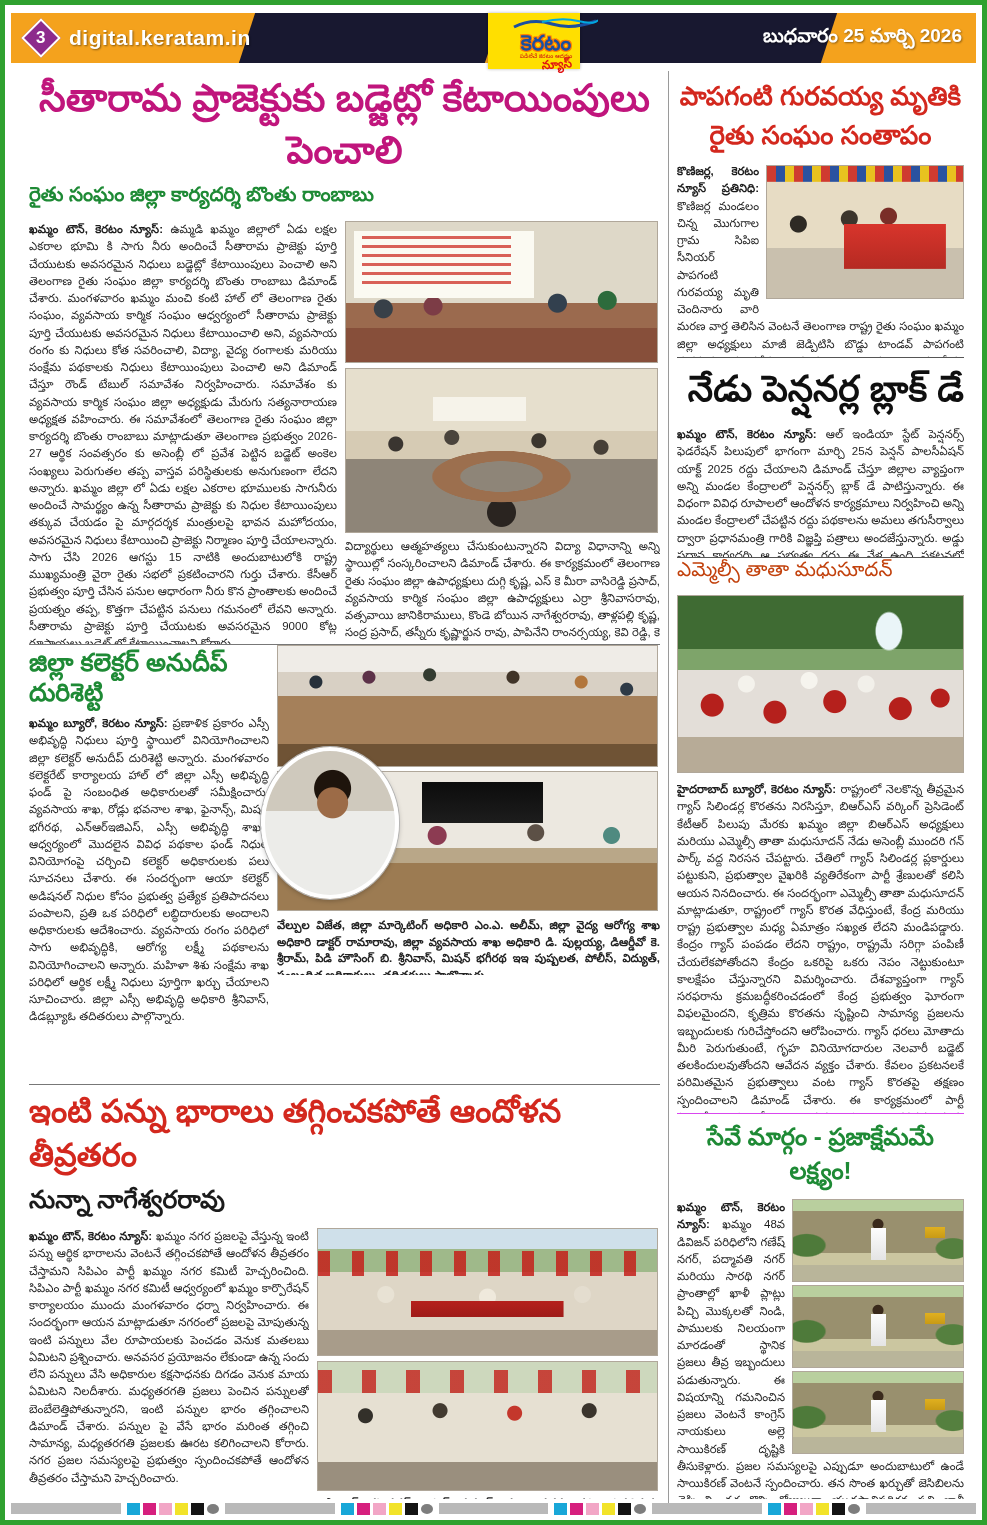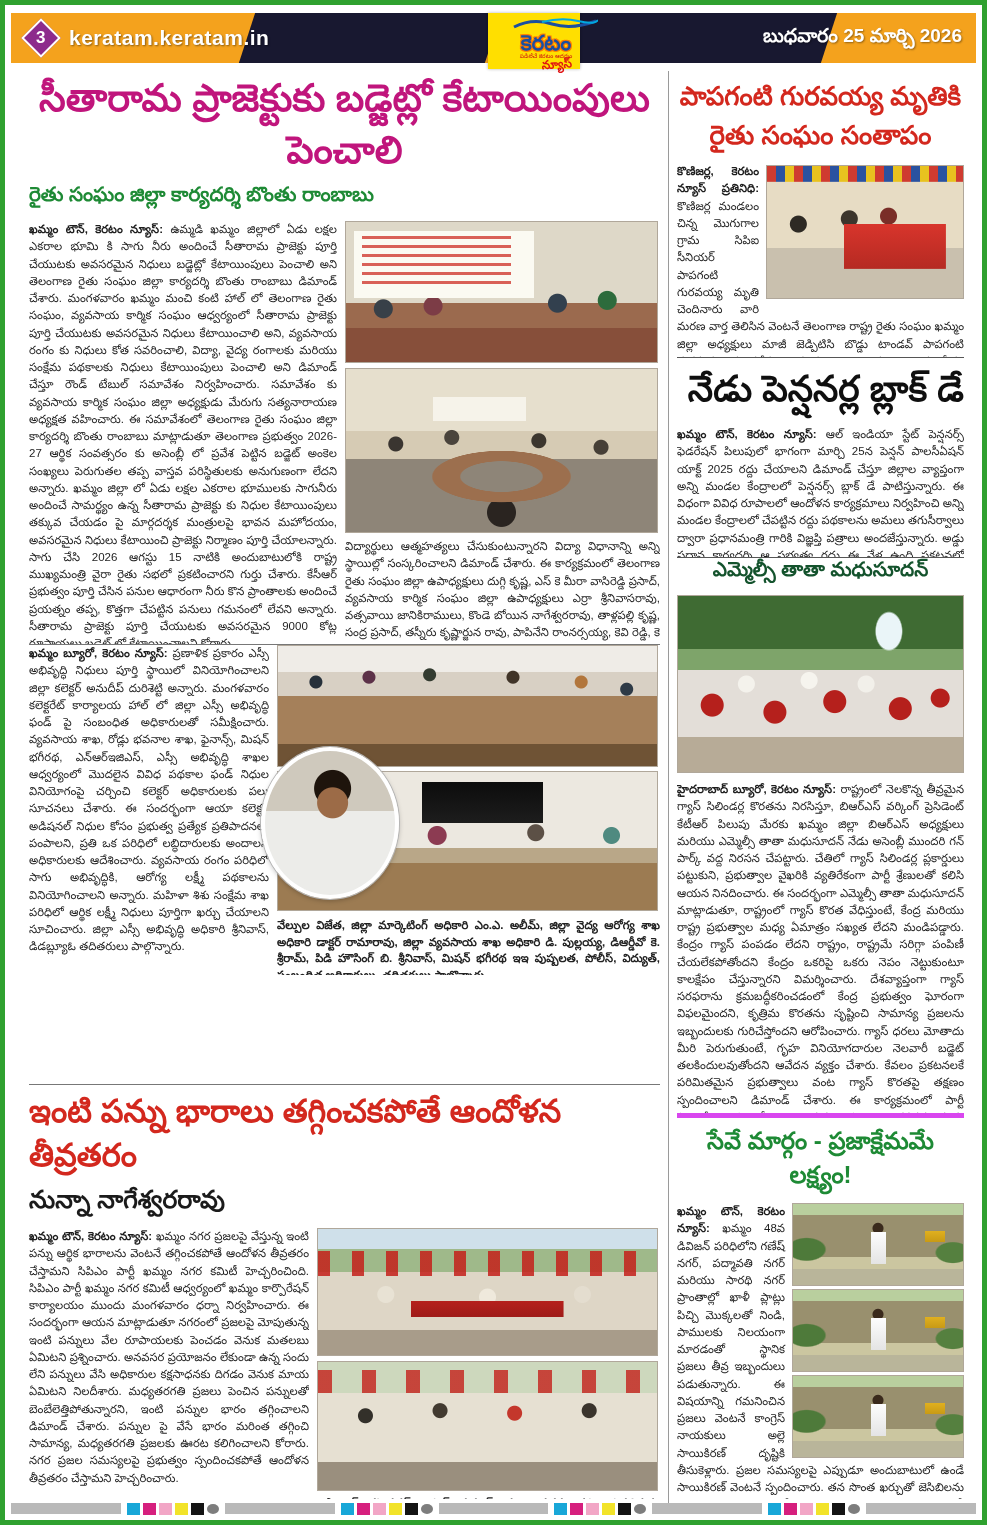--- a/index.html
+++ b/index.html
@@ -140,34 +140,34 @@
       linear-gradient(#d8352c,#b52a22) 82% 66%/52% 34% no-repeat,
       repeating-linear-gradient(90deg,#cf3b30 0 9px,#2a52a0 9px 18px,#e8c21f 18px 27px) 0 0/100% 12% no-repeat,
       radial-gradient(circle at 16% 44%, #2e2a24 0 8px, rgba(0,0,0,0) 9px),
       radial-gradient(circle at 42% 40%, #3c352c 0 8px, rgba(0,0,0,0) 9px),
       radial-gradient(circle at 62% 38%, #7a2e28 0 8px, rgba(0,0,0,0) 9px),
       linear-gradient(180deg,#c8b8a0 0 10%, #e7dcc4 10% 62%, #c9c0ae 62% 100%); }
   .rb { height:200px; overflow:hidden; border-top:1px solid #555; }
   .rbh { color:#0f0f0f; font-size:36px; font-weight:800; text-align:right; margin:10px 0 8px; }
   .rc { height:556px; overflow:hidden; border-top:1px solid #555; }
   .rch { color:#d3281e; font-size:25px; font-weight:800; text-align:center; margin:10px 0 2px; }
-  .rcb { color:#14532d; font-size:20px; font-weight:700; text-align:center; margin:0 0 9px; }
+  .rcb { color:#c2410c; font-size:20px; font-weight:400; text-align:left; margin:0 0 9px; }
   .ph-lpg { width:100%; height:178px; margin-bottom:8px;
     background:
       radial-gradient(ellipse 14px 20px at 74% 20%, #eaf5f8 0 90%, rgba(0,0,0,0) 100%),
       radial-gradient(circle at 12% 62%, #b5201c 0 11px, rgba(0,0,0,0) 12px),
       radial-gradient(circle at 34% 66%, #b5201c 0 11px, rgba(0,0,0,0) 12px),
       radial-gradient(circle at 55% 60%, #b5201c 0 11px, rgba(0,0,0,0) 12px),
       radial-gradient(circle at 78% 64%, #b5201c 0 11px, rgba(0,0,0,0) 12px),
       radial-gradient(circle at 92% 58%, #b5201c 0 9px, rgba(0,0,0,0) 10px),
       radial-gradient(circle at 24% 50%, #f4f2ec 0 8px, rgba(0,0,0,0) 9px),
       radial-gradient(circle at 46% 48%, #f6f4ee 0 8px, rgba(0,0,0,0) 9px),
       radial-gradient(circle at 66% 50%, #f2f0ea 0 8px, rgba(0,0,0,0) 9px),
       linear-gradient(180deg,#3f6b33 0 30%, #7ea46a 30% 42%, #e3ded8 42% 80%, #b7ab97 80% 100%); }
-  .rd { height:386px; overflow:hidden; border-top:5px solid #d946ef; }
+  .rd { height:386px; overflow:hidden; border-top:1px solid #d946ef; }
   .rdh { color:#1e8a35; font-size:24px; font-weight:800; text-align:center; margin:9px 0 8px; }
   .rd-ph { float:right; clear:right; width:172px; height:83px; margin:0 0 3px 7px;
     background:
       linear-gradient(#e0b01f,#c89a15) 88% 38%/20px 11px no-repeat,
       linear-gradient(#fdfdfd,#e4e4e4) 50% 58%/15px 32px no-repeat,
       radial-gradient(circle at 50% 30%, #3a2a1c 0 5px, rgba(0,0,0,0) 6px),
       radial-gradient(ellipse 20px 12px at 8% 56%, #4e7a3a 0 90%, rgba(0,0,0,0) 100%),
       radial-gradient(ellipse 18px 11px at 94% 60%, #55803f 0 90%, rgba(0,0,0,0) 100%),
       linear-gradient(180deg,#b9cf9e 0 14%, #99906e 14% 66%, #cbc6a0 66% 80%, #b9b59a 80% 100%); }
 
@@ -186,21 +186,21 @@
 
 <div class="page">
 
   <header class="topbar">
     <div class="navy navy-l"></div>
     <div class="navy navy-r"></div>
     <div class="tb-left">
       <span class="diamond">
           <b>3</b>
         </span>
-      <span class="site">keratam.keratam.in</span>
+      <span class="site">digital.keratam.in</span>
     </div>
     <div class="logo">
       <svg width="86" height="12" viewBox="0 0 86 12">
         <path d="M2 10 Q 20 1 40 7 T 84 4" stroke="#1b4fa0" fill="none" stroke-width="3"></path>
         <path d="M30 5 Q 50 0 66 4 T 86 3" stroke="#00a9e0" fill="none" stroke-width="2"></path>
       </svg>
       <div class="logo-title">కెరటం</div>
       <div class="logo-tagline">పడిలేచే కెరటం ఆదర్శం</div>
       <div class="logo-sub">న్యూస్</div>
     </div>
@@ -223,20 +223,21 @@
             <div class="ph ph-banner"></div>
             <div class="ph ph-roundtable"></div>
             <p class="body" style="margin-top:5px">విద్యార్థులు ఆత్మహత్యలు చేసుకుంటున్నారని విద్యా విధానాన్ని అన్ని స్థాయిల్లో సంస్కరించాలని డిమాండ్ చేశారు. ఈ కార్యక్రమంలో తెలంగాణ రైతు సంఘం జిల్లా ఉపాధ్యక్షులు దుగ్గి కృష్ణ, ఎస్ కె మీరా వాసిరెడ్డి ప్రసాద్, వ్యవసాయ కార్మిక సంఘం జిల్లా ఉపాధ్యక్షులు ఎర్రా శ్రీనివాసరావు, వత్సవాయి జానికిరాములు, కొండె బోయిన నాగేశ్వరరావు, తాళ్లపల్లి కృష్ణ, సంద్ర ప్రసాద్, తస్నీరు కృష్ణార్జున రావు, పాపినేని రాంనర్సయ్య, కెవి రెడ్డి, కె విపిఎస్ జిల్లా కార్యదర్శి నందిపాటి మనోహర్, సిజడియు జిల్లా నాయకులు ఎస్ కె బషీర్, కె నరేంద్ర, ఎస్ ఎఫ్ ఐ జిల్లా కార్యదర్శి తుడుం ప్రవీణ్, రిటైర్డ్ ఉద్యోగులు సంఘం నాయకులు కళ్యాణం నాగేశ్వరరావు, రైతు సంఘం జిల్లా నాయకులు ప్రతాపనేని వెంకటేశ్వరరావు, కుసుపూడి మధు, వడ్లమూడి నాగేశ్వరరావు, వెంకన్న, షరీఫ్, జ్యోతి బసు తదితరులు పాల్గొన్నారు.</p>
           </div>
         </div>
       </article>
 
       <article class="a2">
         <div class="a2row">
           <div class="a2left">
+            <h2 class="a2s">జిల్లా కలెక్టర్ అనుదీప్ దురిశెట్టి</h2>
             <div class="a2text">
               <p class="body"><span class="dl">ఖమ్మం బ్యూరో, కెరటం న్యూస్:</span>
                 <span>ప్రణాళిక ప్రకారం ఎస్సీ అభివృద్ధి నిధులు పూర్తి స్థాయిలో వినియోగించాలని జిల్లా కలెక్టర్ అనుదీప్ దురిశెట్టి అన్నారు. మంగళవారం కలెక్టరేట్ కార్యాలయ హాల్ లో జిల్లా ఎస్సీ అభివృద్ధి ఫండ్ పై సంబంధిత అధికారులతో సమీక్షించారు. వ్యవసాయ శాఖ, రోడ్లు భవనాల శాఖ, ఫైనాన్స్, మిషన్ భగీరథ, ఎన్ఆర్ఇజిఎస్, ఎస్సీ అభివృద్ధి శాఖల ఆధ్వర్యంలో మొదలైన వివిధ పథకాల ఫండ్ నిధుల వినియోగంపై చర్చించి కలెక్టర్ అధికారులకు పలు సూచనలు చేశారు. ఈ సందర్భంగా ఆయా కలెక్టర్ అడిషనల్ నిధుల కోసం ప్రభుత్వ ప్రత్యేక ప్రతిపాదనలు పంపాలని, ప్రతి ఒక పరిధిలో లబ్ధిదారులకు అందాలని అధికారులకు ఆదేశించారు. వ్యవసాయ రంగం పరిధిలో సాగు అభివృద్ధికి, ఆరోగ్య లక్ష్మీ పథకాలను వినియోగించాలని అన్నారు. మహిళా శిశు సంక్షేమ శాఖ పరిధిలో ఆర్థిక లక్ష్మీ నిధులు పూర్తిగా ఖర్చు చేయాలని సూచించారు. జిల్లా ఎస్సీ అభివృద్ధి అధికారి శ్రీనివాస్, డిడబ్ల్యూఓ తదితరులు పాల్గొన్నారు.</span></p>
             </div>
           </div>
           <div class="a2right">
             <div class="ph ph-conf"></div>
             <div class="ph ph-officials"></div>
             <div class="a2cap">
               <p class="caption">వేల్పుల విజేత, జిల్లా మార్కెటింగ్ అధికారి ఎం.ఎ. అలీమ్, జిల్లా వైద్య ఆరోగ్య శాఖ అధికారి డాక్టర్ రామారావు, జిల్లా వ్యవసాయ శాఖ అధికారి డి. పుల్లయ్య, డిఆర్డీవో కె. శ్రీరామ్, పిడి హౌసింగ్ బి. శ్రీనివాస్, మిషన్ భగీరథ ఇఇ పుష్పలత, పోలీస్, విద్యుత్, సంబంధిత అధికారులు, తదితరులు పాల్గొన్నారు.</p>

